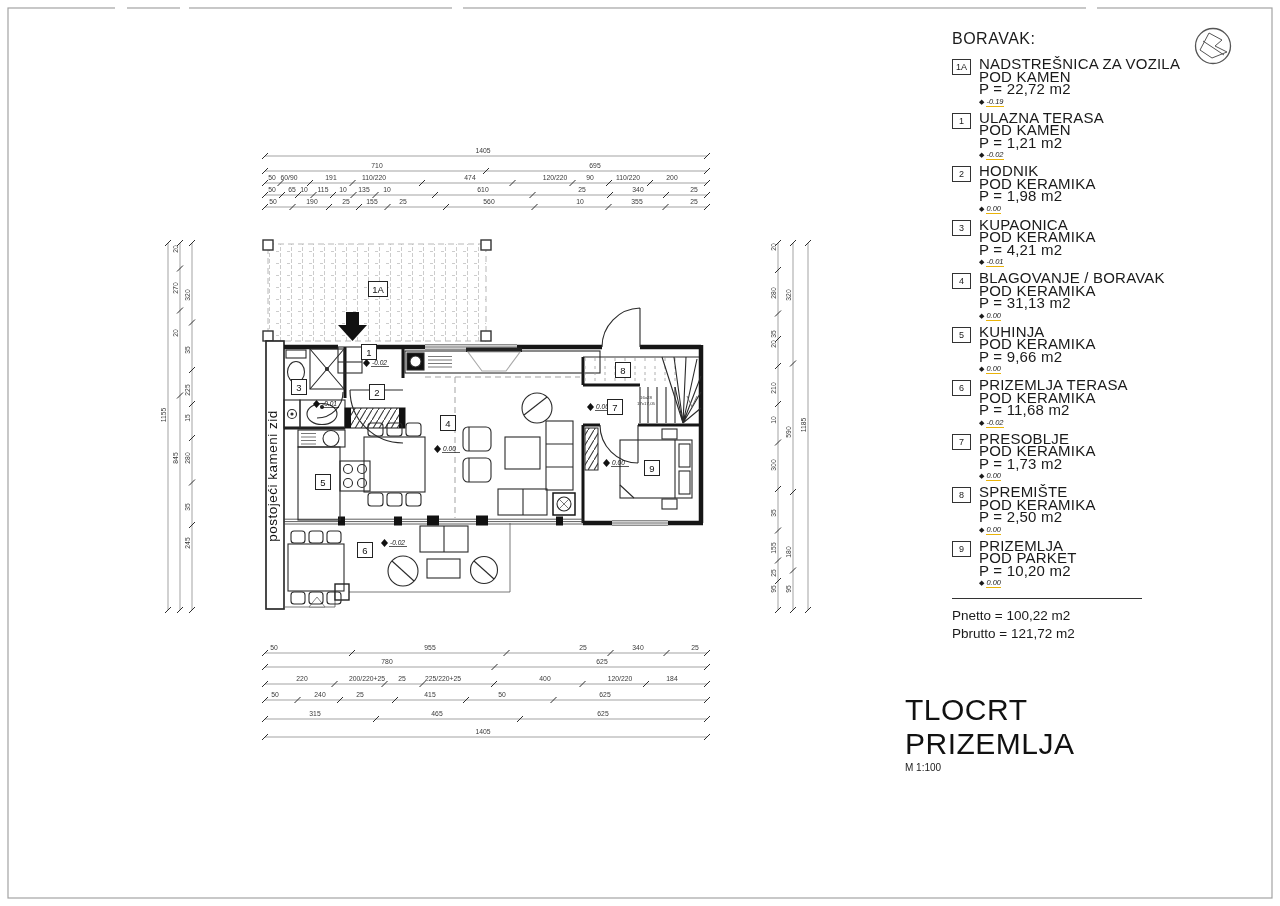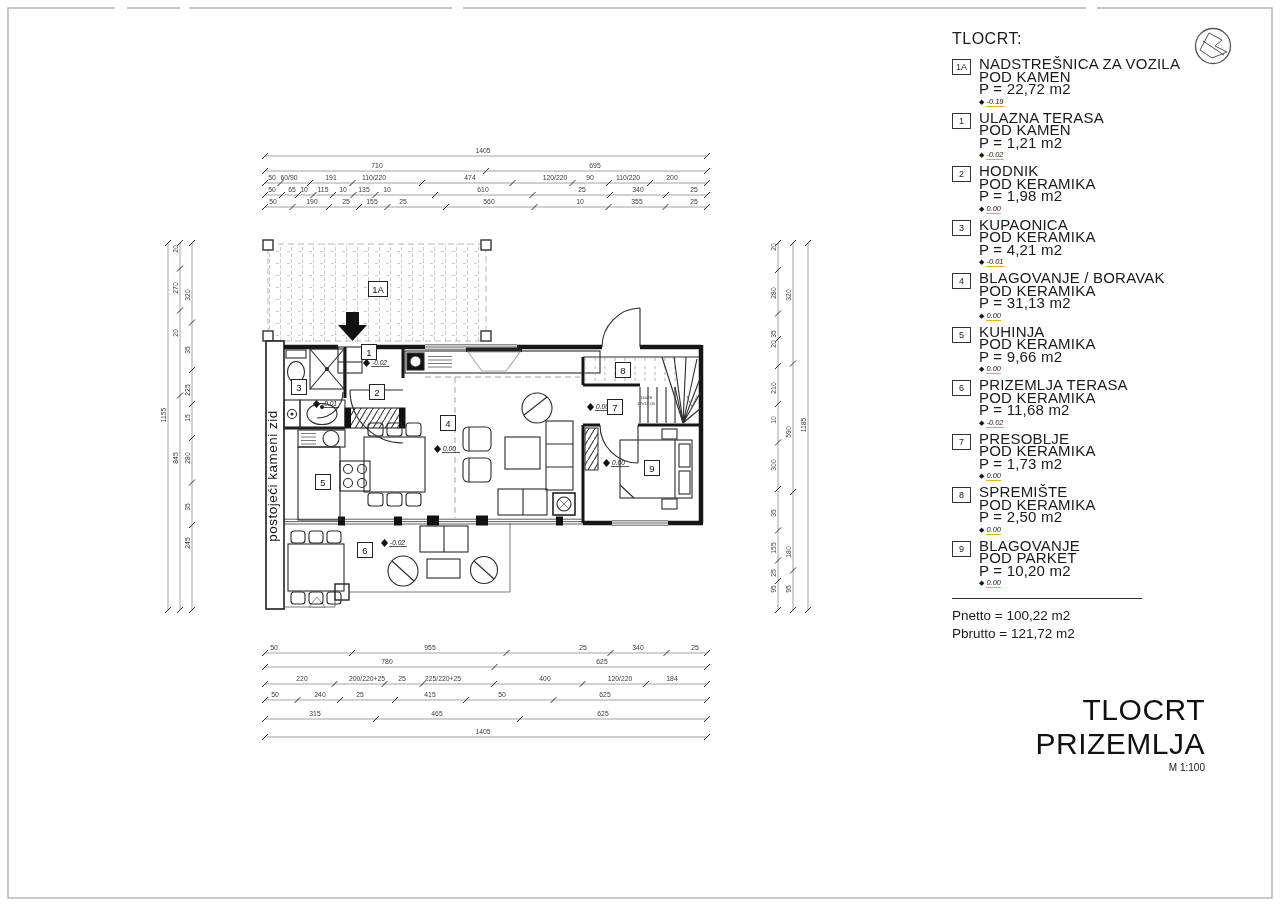--- a/index.html
+++ b/index.html
@@ -26,21 +26,21 @@
   .lg-item{display:flex;gap:8px;margin-bottom:5px;}
   .lg-num{width:17px;height:14px;border:1px solid #333;font-size:9px;flex:none;
           display:flex;align-items:center;justify-content:center;margin-top:1px;}
   .lg-line{font-size:15px;line-height:12.5px;letter-spacing:0.2px;}
   .lg-level{font-size:7.5px;line-height:10px;margin-top:1px;}
   .lvl-d{font-size:7px;margin-right:2px;}
   .lvl-v{font-size:7.5px;font-style:italic;border-bottom:1px solid #eab308;}
   .lg-sep{border-top:1.5px solid #333;width:190px;margin:10px 0 8px 0;}
   .lg-tot{font-size:13.5px;line-height:18px;}
 
-  .titleblock{position:absolute;left:905px;top:693px;width:300px;text-align:right;}
+  .titleblock{position:absolute;left:905px;top:693px;width:300px;text-align:left;}
   .tb-title{font-size:30px;color:#111;letter-spacing:0.5px;}
   .tb-scale{font-size:10px;color:#222;margin-top:1px;}
 </style>
 </head>
 <body>
 
 <div class="page">
 
 <svg id="plan-svg" width="1280" height="906" viewBox="0 0 1280 906" style="position:absolute;left:0;top:0;">
   <defs>
@@ -506,21 +506,21 @@
           <text x="623" y="373.5" class="tag-t" text-anchor="middle">8</text>
         </g>
         <g>
           <rect x="644.5" y="460.5" width="15" height="15" fill="#fff" stroke="#222" stroke-width="1"></rect>
           <text x="652" y="471.5" class="tag-t" text-anchor="middle">9</text>
         </g>
       </g>
 </svg>
 
 <div class="legend">
-  <div class="lg-head">TLOCRT:</div>
+  <div class="lg-head">BORAVAK:</div>
 
   <div class="lg-item">
     <span class="lg-num">1A</span>
     <div>
       <div class="lg-line">NADSTREŠNICA ZA VOZILA</div>
       <div class="lg-line">POD KAMEN</div>
       <div class="lg-line">P = 22,72 m2</div>
       <div class="lg-level"><span class="lvl-d">◆</span><span class="lvl-v">-0.19</span></div>
     </div>
   </div>
@@ -592,21 +592,21 @@
     <div>
       <div class="lg-line">SPREMIŠTE</div>
       <div class="lg-line">POD KERAMIKA</div>
       <div class="lg-line">P = 2,50 m2</div>
       <div class="lg-level"><span class="lvl-d">◆</span><span class="lvl-v">0.00</span></div>
     </div>
   </div>
   <div class="lg-item">
     <span class="lg-num">9</span>
     <div>
-      <div class="lg-line">BLAGOVANJE</div>
+      <div class="lg-line">PRIZEMLJA</div>
       <div class="lg-line">POD PARKET</div>
       <div class="lg-line">P = 10,20 m2</div>
       <div class="lg-level"><span class="lvl-d">◆</span><span class="lvl-v">0.00</span></div>
     </div>
   </div>
 
   <div class="lg-sep"></div>
   <div class="lg-tot">Pnetto = 100,22 m2</div>
   <div class="lg-tot">Pbrutto = 121,72 m2</div>
 </div>

